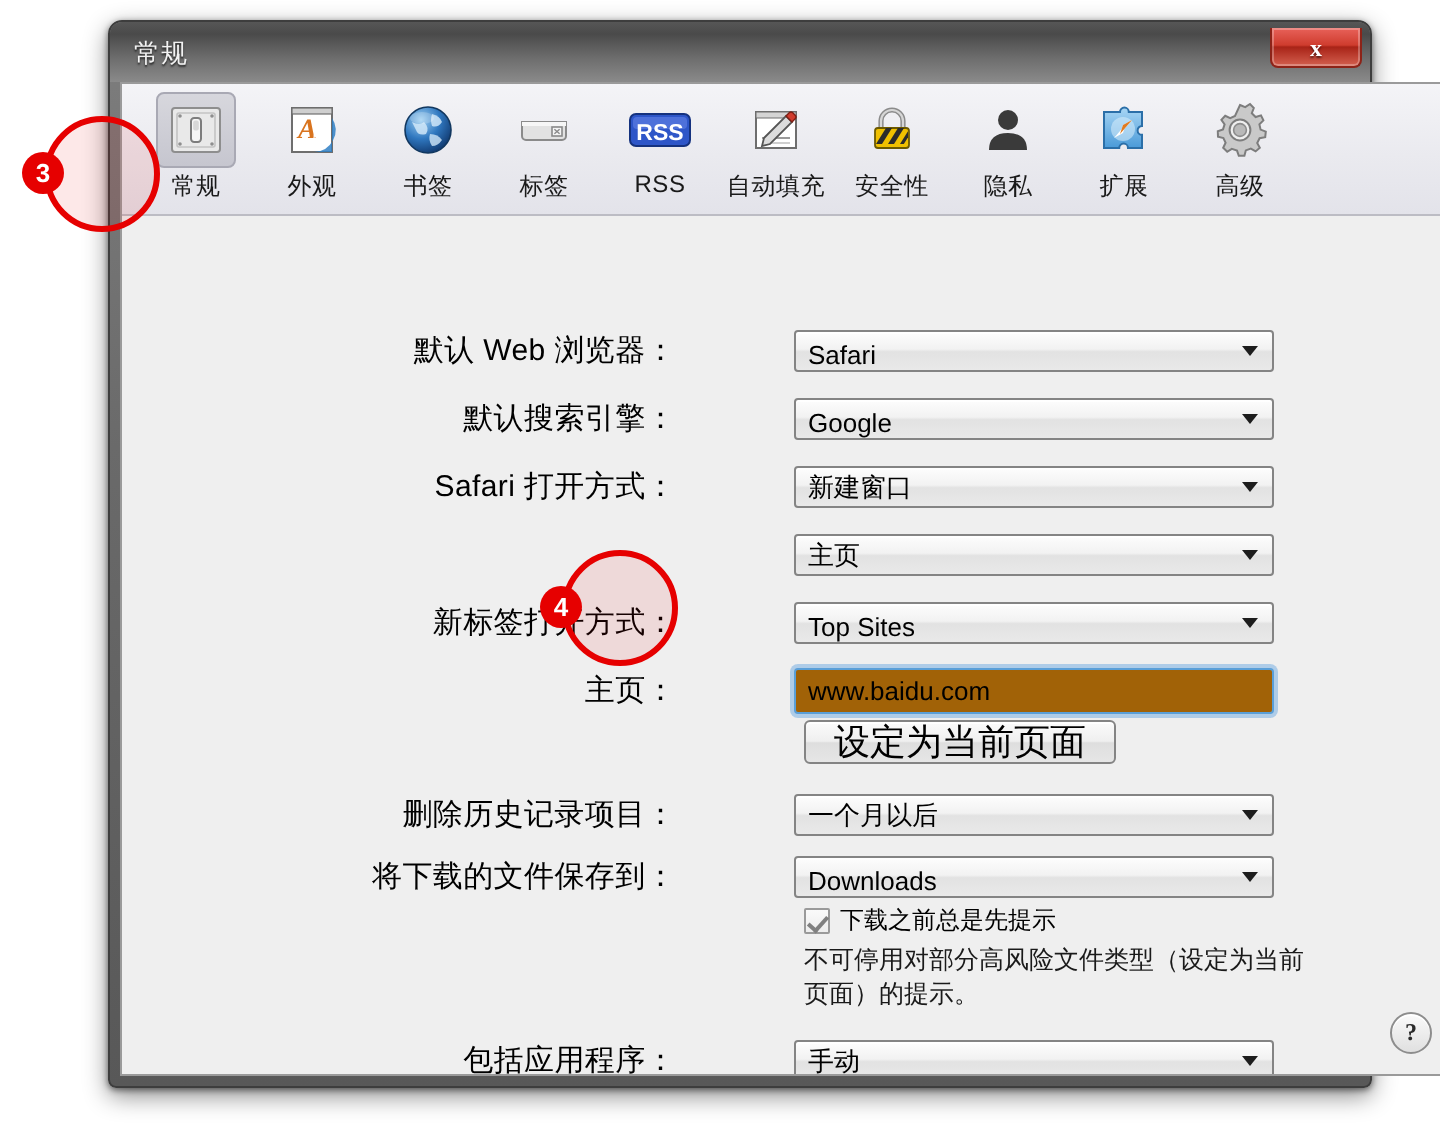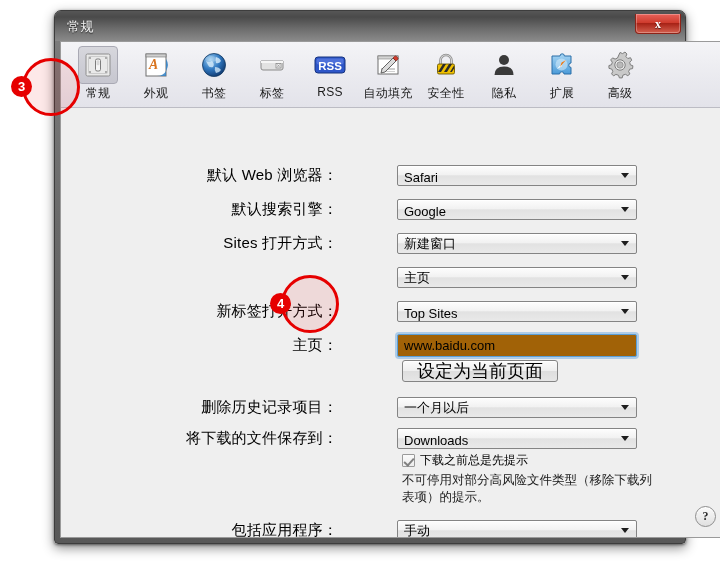--- a/index.html
+++ b/index.html
@@ -495,21 +495,21 @@
 
       <div class="row" style="top:90px;">
         <div class="lbl">默认搜索引擎：</div>
         <div class="combo">
           <span class="cval">Google</span>
           <span class="arrow"></span>
         </div>
       </div>
 
       <div class="row" style="top:124px;">
-        <div class="lbl">Sites 打开方式：</div>
+        <div class="lbl">Safari 打开方式：</div>
         <div class="combo">
           <span class="cval">新建窗口</span>
           <span class="arrow"></span>
         </div>
       </div>
 
       <div class="row" style="top:158px;">
         <div class="combo">
           <span class="cval">主页</span>
           <span class="arrow"></span>
@@ -547,21 +547,21 @@
           <span class="cval">Downloads</span>
           <span class="arrow"></span>
         </div>
       </div>
 
       <div class="chk-row" style="top:344px;">
         <div class="chk-box"></div>
         <div class="chk-label">下载之前总是先提示</div>
       </div>
 
-      <div class="hint" style="top:364px;">不可停用对部分高风险文件类型（移除下载列表项）的提示。</div>
+      <div class="hint" style="top:364px;">不可停用对部分高风险文件类型（设定为当前页面）的提示。</div>
 
       <div class="row" style="top:411px;">
         <div class="lbl">包括应用程序：</div>
         <div class="combo">
           <span class="cval">手动</span>
           <span class="arrow"></span>
         </div>
       </div>
 
       <div id="help-button">?</div>

